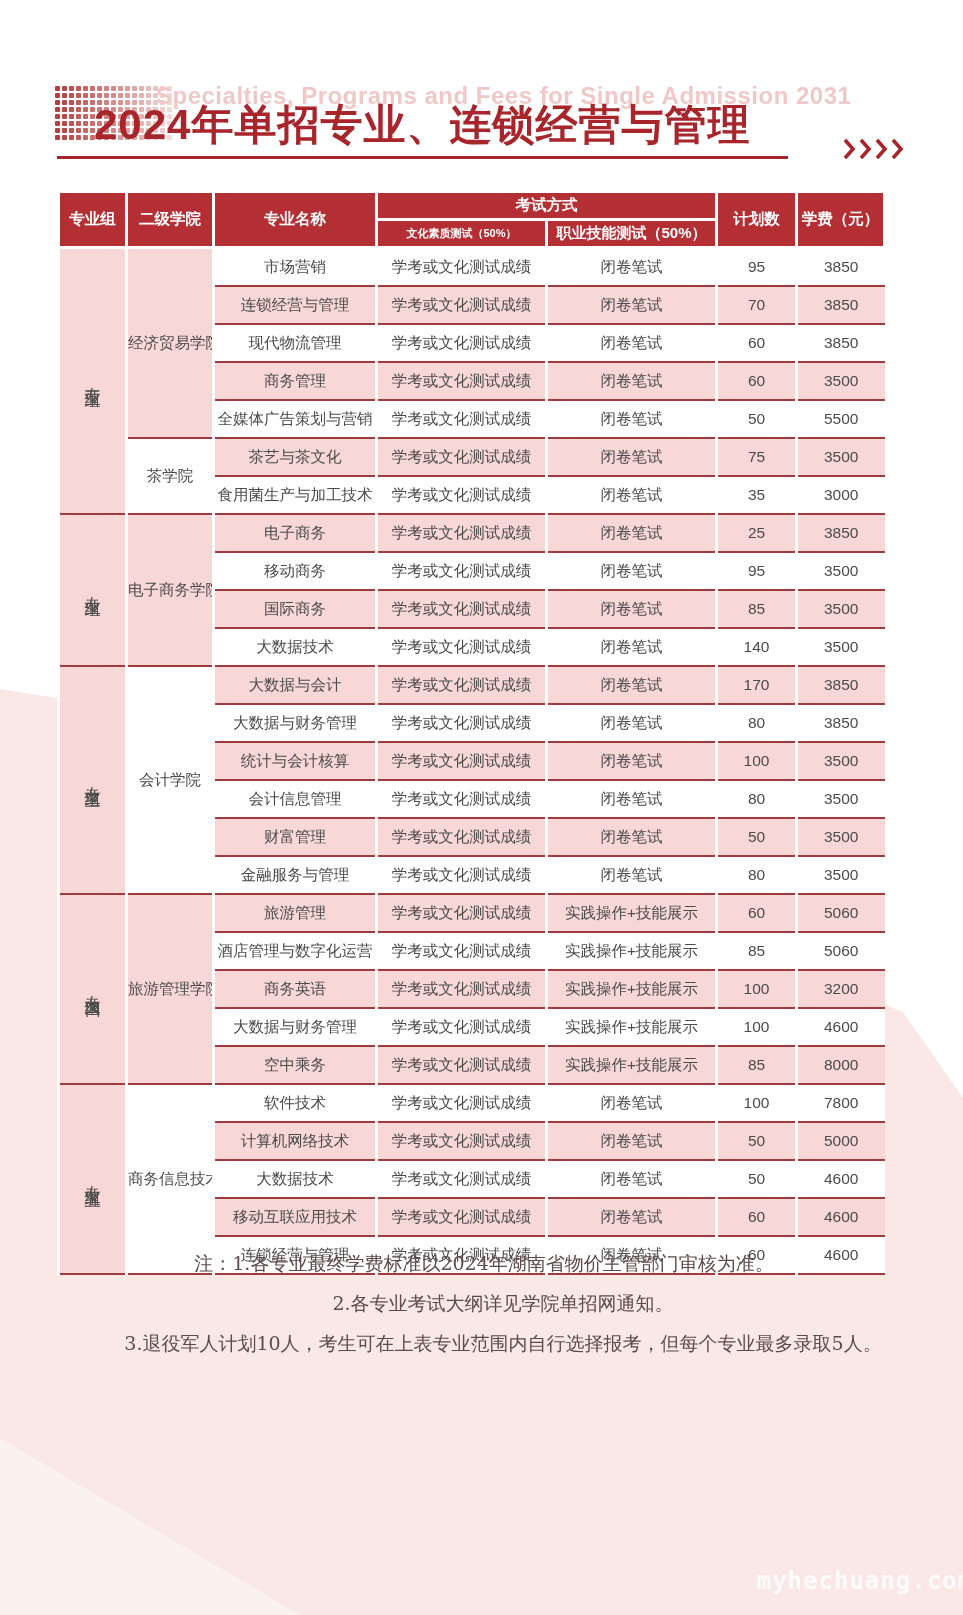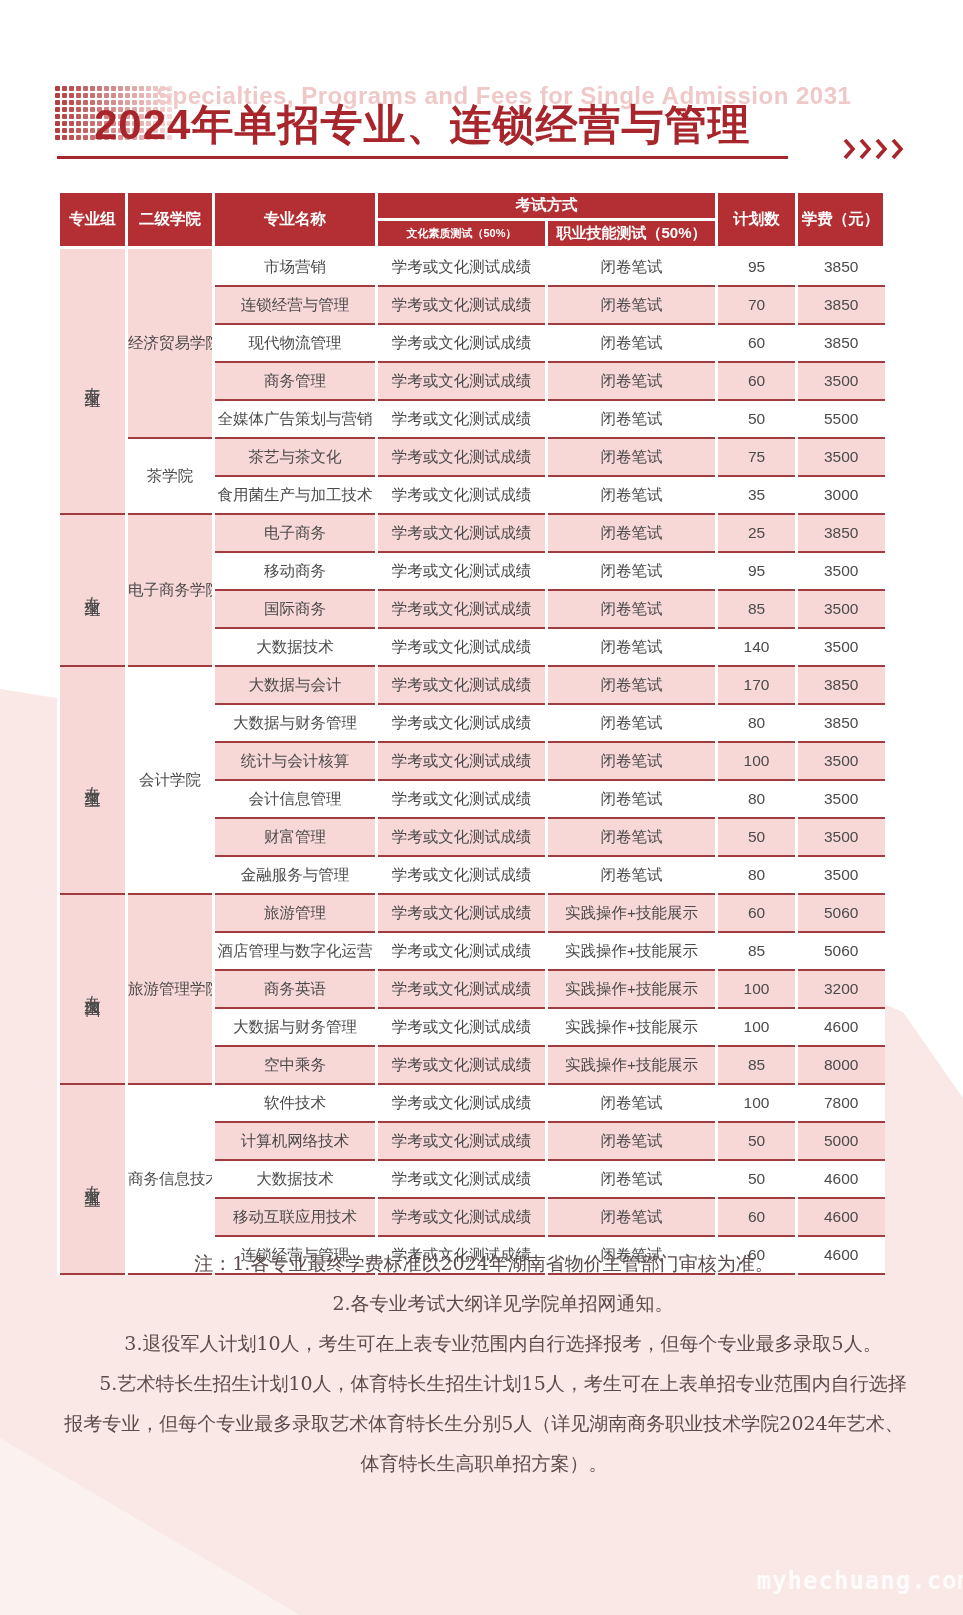--- a/index.html
+++ b/index.html
@@ -467,17 +467,16 @@
           <td class="cell-plan bg-white group-end">60</td>
           <td class="cell-fee bg-white group-end">4600</td>
         </tr>
       </tbody>
   </table>
 
   <section class="notes" id="notes">
       <p><span>注：</span><span>1.各专业最终学费标准以2024年湖南省物价主管部门审核为准。</span></p>
       <p class="indent"><span>2.各专业考试大纲详见学院单招网通知。</span></p>
       <p class="indent"><span>3.退役军人计划10人，考生可在上表专业范围内自行选择报考，但每个专业最多录取5人。</span></p>
-      <p class="indent"><span>5.艺术特长生招生计划10人，体育特长生招生计划15人，考生可在上表单招专业范围内自行选择报考专业，但每个专业最多录取艺术体育特长生分别5人（详见湖南商务职业技术学院2024年艺术、体育特长生高职单招方案）。</span></p>
     </section>
 
   <div class="watermark">myhechuang.com</div>
 </div>
 
 </body></html>

